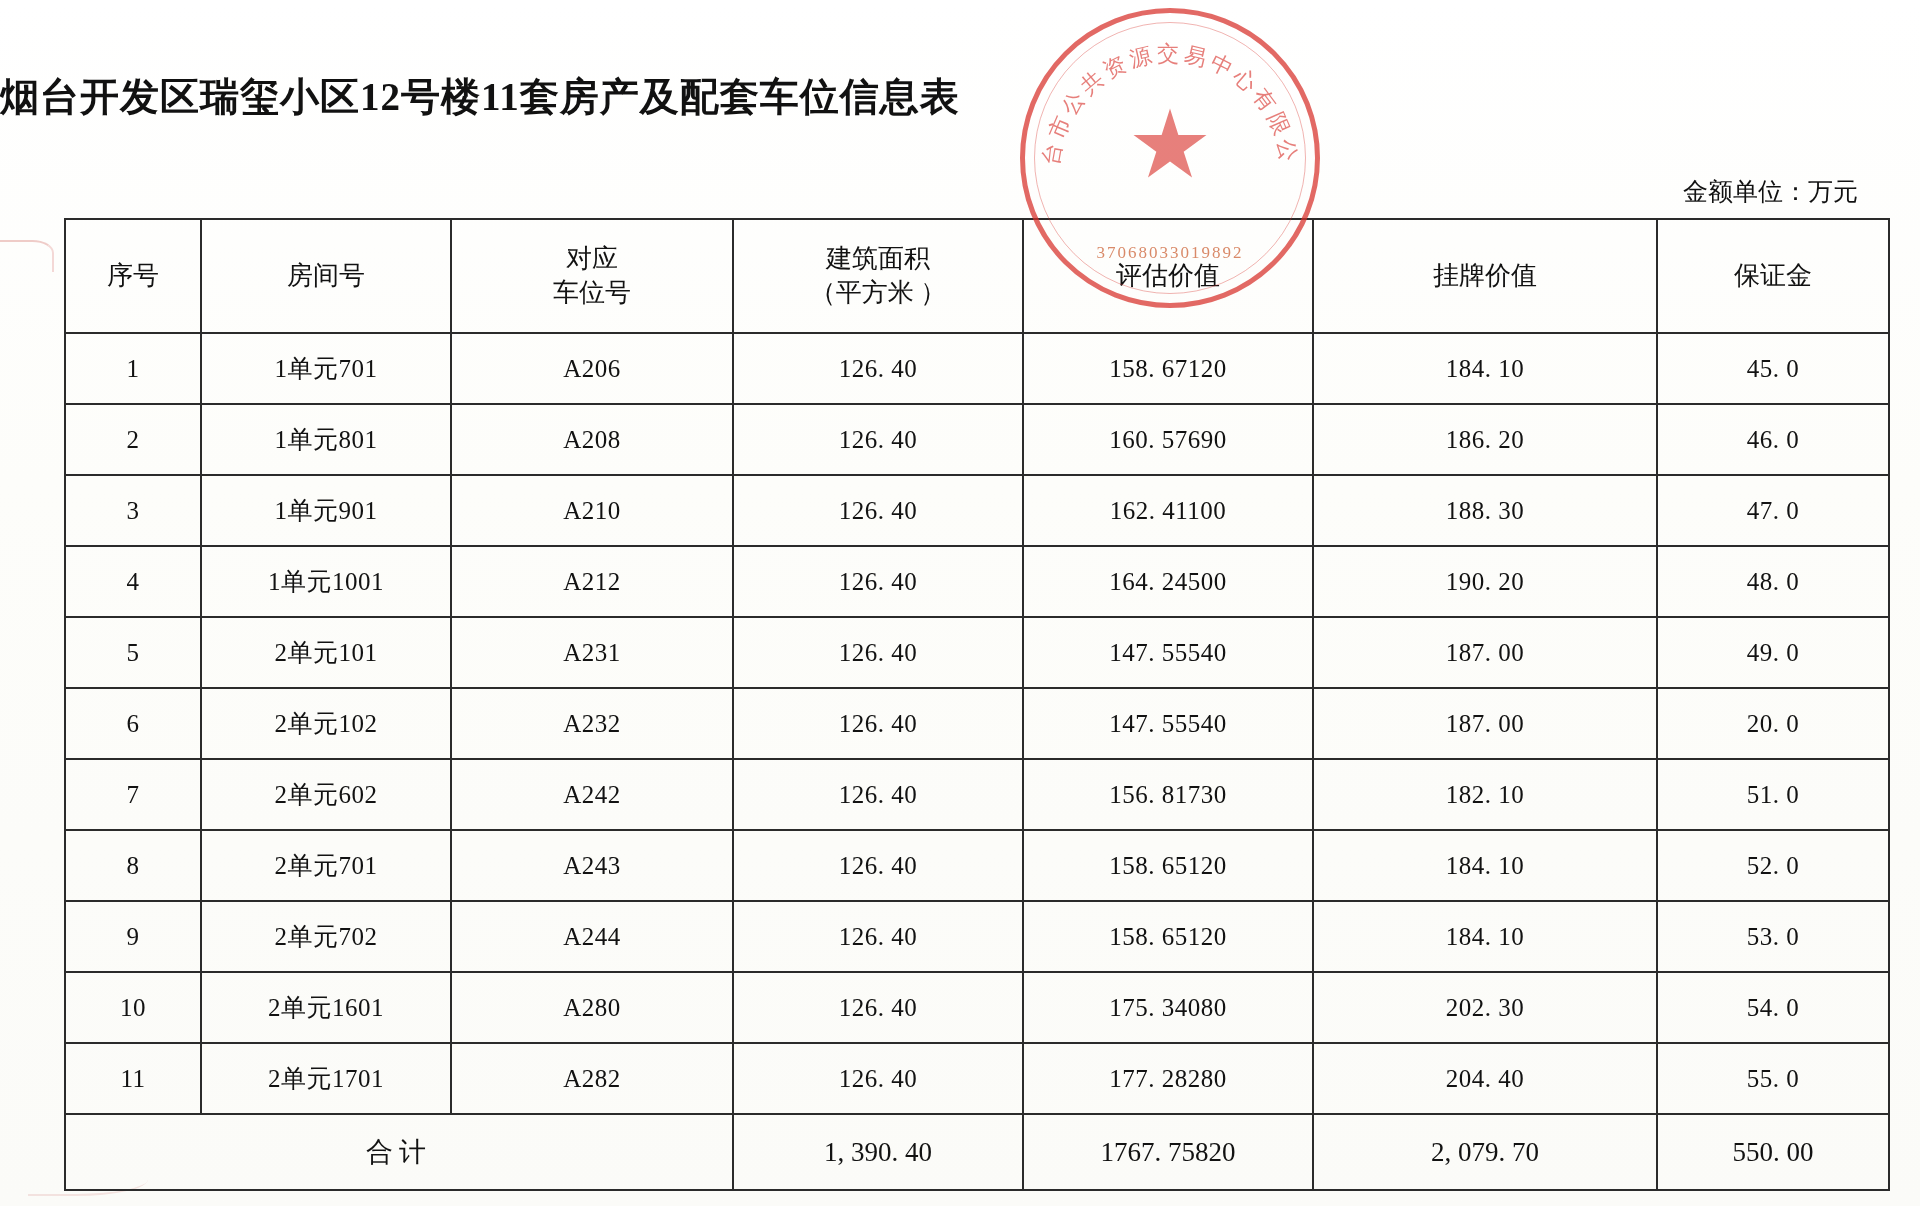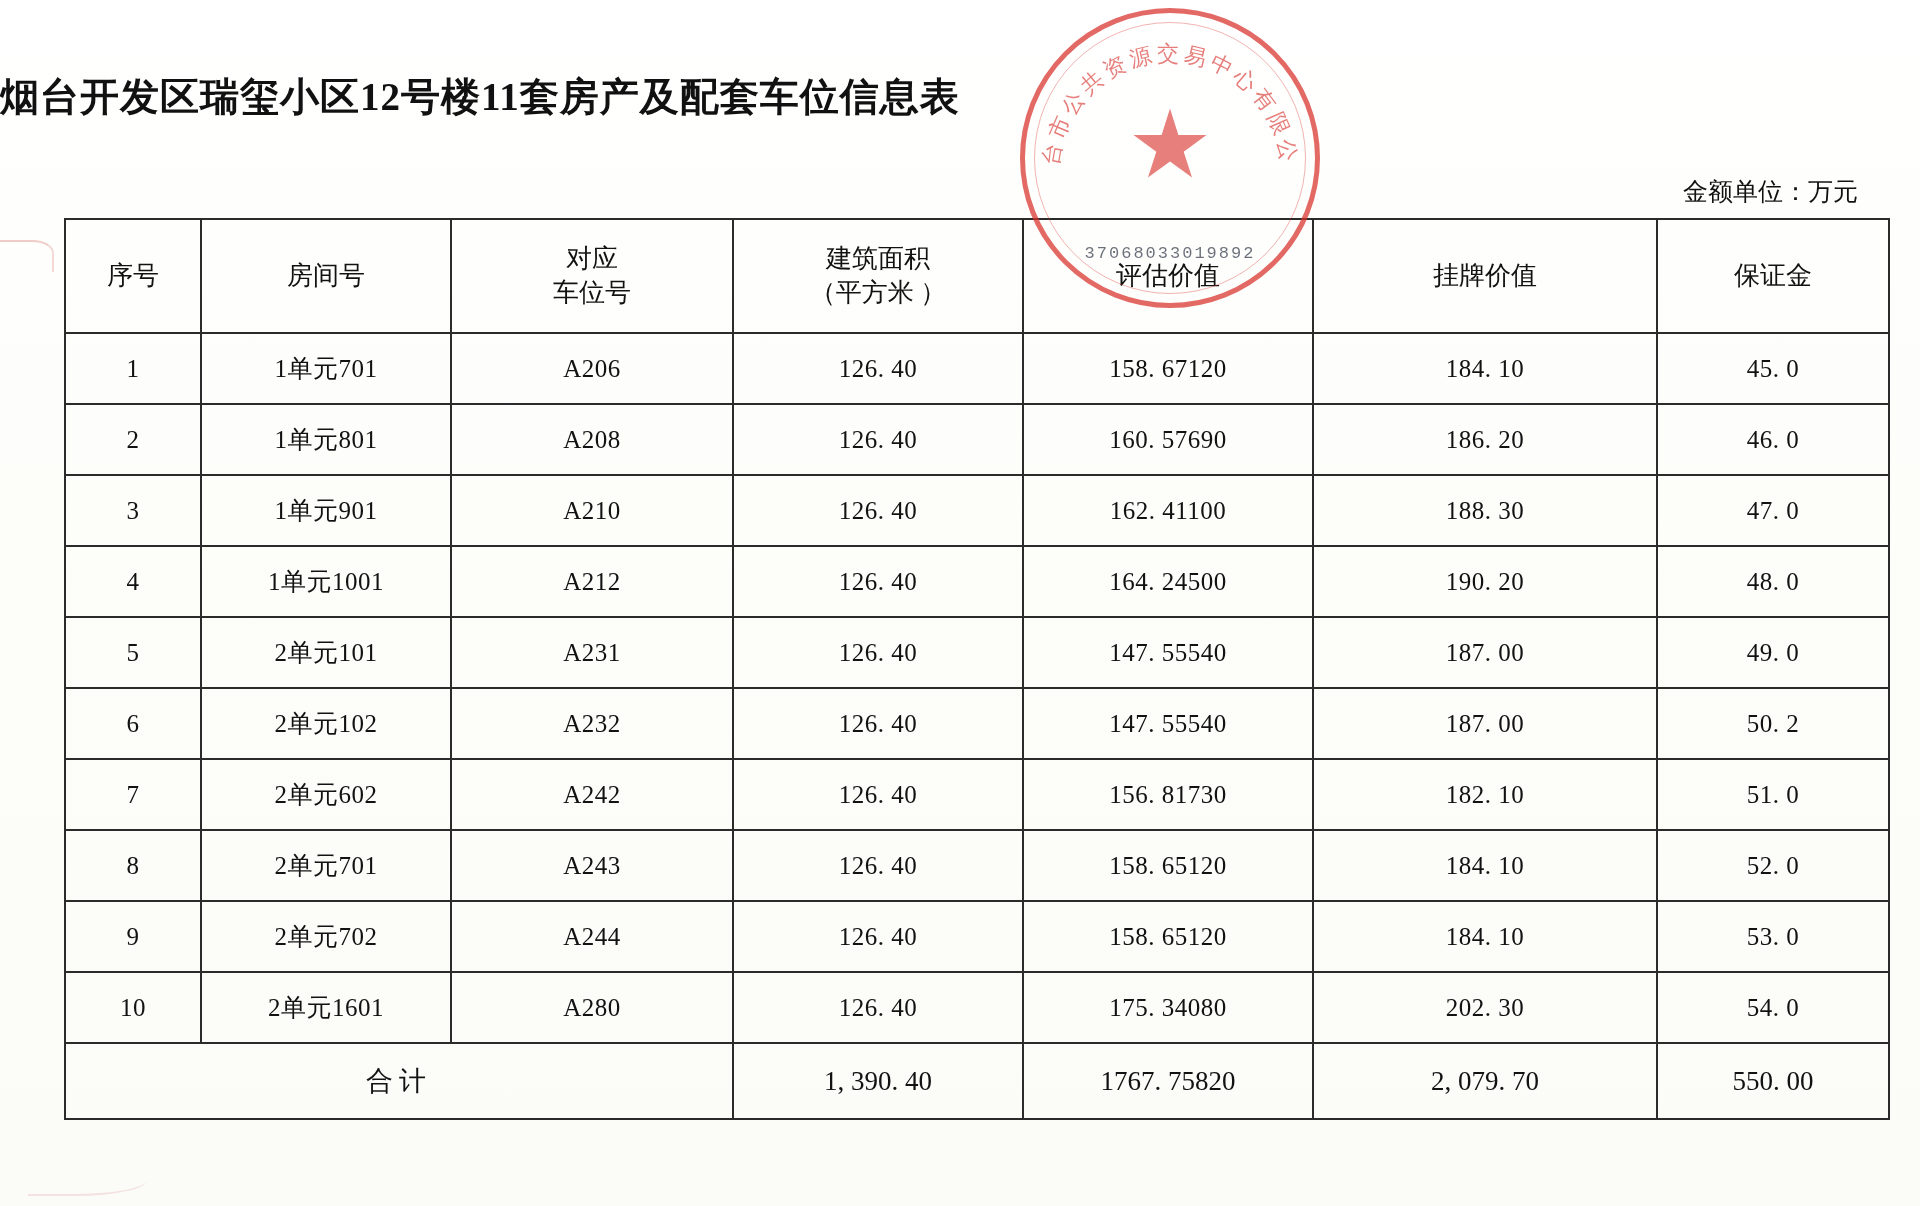--- a/index.html
+++ b/index.html
@@ -95,23 +95,23 @@
     font-size: 22px;
     font-family: "Liberation Serif", serif;
     letter-spacing: 4px;
     opacity: .85;
   }
   .seal-code {
     position: absolute;
     left: 50%;
     bottom: 40px;
     transform: translateX(-50%);
-    color: #0f172a;
+    color: #c2410c;
     font-size: 17px;
-    font-family: Liberation Mono, monospace;
+    font-family: Liberation Serif, serif;
     letter-spacing: 2px;
     opacity: .85;
     white-space: nowrap;
   }
 
   
   .stray-mark-left {
     position: absolute;
     left: 0px;
     top: 240px;
@@ -278,21 +278,21 @@
         <td class="num">187. 00</td>
         <td class="num">49. 0</td>
       </tr>
       <tr>
         <td class="num">6</td>
         <td>2单元102</td>
         <td class="num">A232</td>
         <td class="num">126. 40</td>
         <td class="num">147. 55540</td>
         <td class="num">187. 00</td>
-        <td class="num">50. 2</td>
+        <td class="num">20. 0</td>
       </tr>
       <tr>
         <td class="num">7</td>
         <td>2单元602</td>
         <td class="num">A242</td>
         <td class="num">126. 40</td>
         <td class="num">156. 81730</td>
         <td class="num">182. 10</td>
         <td class="num">51. 0</td>
       </tr>
@@ -315,20 +315,29 @@
         <td class="num">53. 0</td>
       </tr>
       <tr>
         <td class="num">10</td>
         <td>2单元1601</td>
         <td class="num">A280</td>
         <td class="num">126. 40</td>
         <td class="num">175. 34080</td>
         <td class="num">202. 30</td>
         <td class="num">54. 0</td>
+      </tr>
+      <tr>
+        <td class="num">11</td>
+        <td>2单元1701</td>
+        <td class="num">A282</td>
+        <td class="num">126. 40</td>
+        <td class="num">177. 28280</td>
+        <td class="num">204. 40</td>
+        <td class="num">55. 0</td>
       </tr>
     </tbody>
     <tfoot>
       <tr>
         <td class="total-label" colspan="3">合计</td>
         <td class="num">1, 390. 40</td>
         <td class="num">1767. 75820</td>
         <td class="num">2, 079. 70</td>
         <td class="num">550. 00</td>
       </tr>

